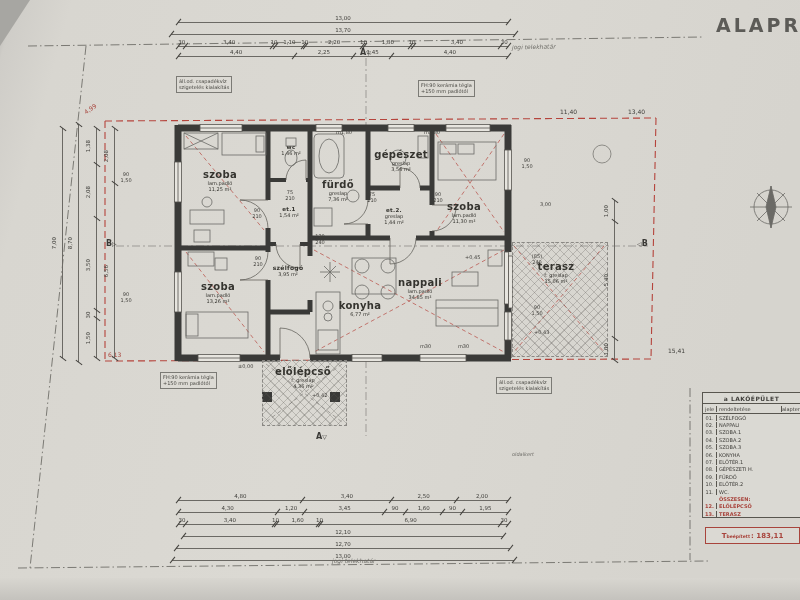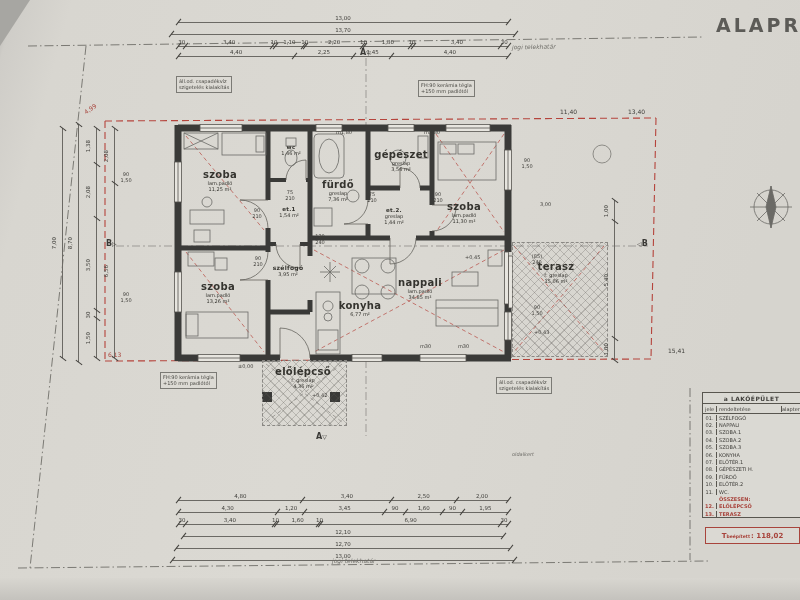--- a/index.html
+++ b/index.html
@@ -620,15 +620,15 @@
         <div class="lrow lred">
           <span class="c1">13.</span>
           <span class="c2">TERASZ</span>
           <span class="c3"></span>
         </div>
       </div>
   </div>
   <div class="totalbox">
     <span>T</span>
       <small>beépített</small>
-      <span>: 118,02</span>
+      <span>: 183,11</span>
   </div>
 </div>
 
 </body></html>

